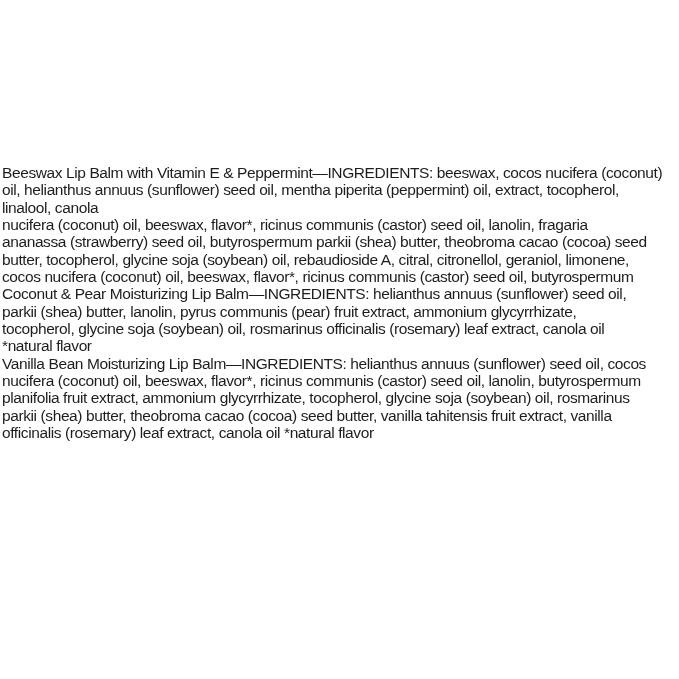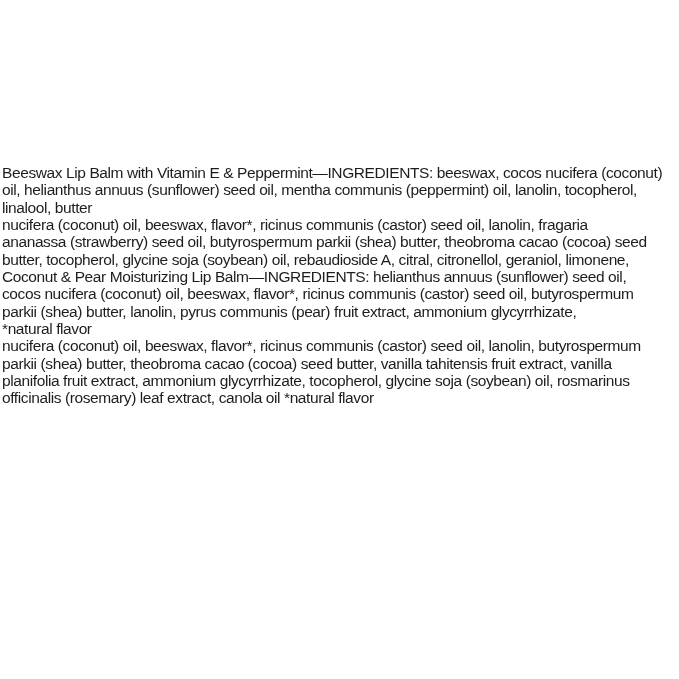--- a/index.html
+++ b/index.html
@@ -35,34 +35,36 @@
     height: 17.35px;
   }
 </style>
 </head>
 <body>
 
 <div class="canvas">
   <div class="text-block" id="text-block">
       <div class="para">
         <div class="line">Beeswax Lip Balm with Vitamin E &amp; Peppermint—INGREDIENTS: beeswax, cocos nucifera (coconut)</div>
-        <div class="line">oil, helianthus annuus (sunflower) seed oil, mentha communis (peppermint) oil, lanolin, tocopherol,</div>
-        <div class="line">linalool, butter</div>
+        <div class="line">oil, helianthus annuus (sunflower) seed oil, mentha piperita (peppermint) oil, extract, tocopherol,</div>
+        <div class="line">linalool, canola</div>
       </div>
       <div class="para">
         <div class="line">nucifera (coconut) oil, beeswax, flavor*, ricinus communis (castor) seed oil, lanolin, fragaria</div>
         <div class="line">ananassa (strawberry) seed oil, butyrospermum parkii (shea) butter, theobroma cacao (cocoa) seed</div>
         <div class="line">butter, tocopherol, glycine soja (soybean) oil, rebaudioside A, citral, citronellol, geraniol, limonene,</div>
       </div>
       <div class="para">
+        <div class="line">cocos nucifera (coconut) oil, beeswax, flavor*, ricinus communis (castor) seed oil, butyrospermum</div>
         <div class="line">Coconut &amp; Pear Moisturizing Lip Balm—INGREDIENTS: helianthus annuus (sunflower) seed oil,</div>
-        <div class="line">cocos nucifera (coconut) oil, beeswax, flavor*, ricinus communis (castor) seed oil, butyrospermum</div>
         <div class="line">parkii (shea) butter, lanolin, pyrus communis (pear) fruit extract, ammonium glycyrrhizate,</div>
+        <div class="line">tocopherol, glycine soja (soybean) oil, rosmarinus officinalis (rosemary) leaf extract, canola oil</div>
         <div class="line">*natural flavor</div>
       </div>
       <div class="para">
+        <div class="line">Vanilla Bean Moisturizing Lip Balm—INGREDIENTS: helianthus annuus (sunflower) seed oil, cocos</div>
         <div class="line">nucifera (coconut) oil, beeswax, flavor*, ricinus communis (castor) seed oil, lanolin, butyrospermum</div>
+        <div class="line">planifolia fruit extract, ammonium glycyrrhizate, tocopherol, glycine soja (soybean) oil, rosmarinus</div>
         <div class="line">parkii (shea) butter, theobroma cacao (cocoa) seed butter, vanilla tahitensis fruit extract, vanilla</div>
-        <div class="line">planifolia fruit extract, ammonium glycyrrhizate, tocopherol, glycine soja (soybean) oil, rosmarinus</div>
         <div class="line">officinalis (rosemary) leaf extract, canola oil *natural flavor</div>
       </div>
     </div>
 </div>
 
 </body></html>

